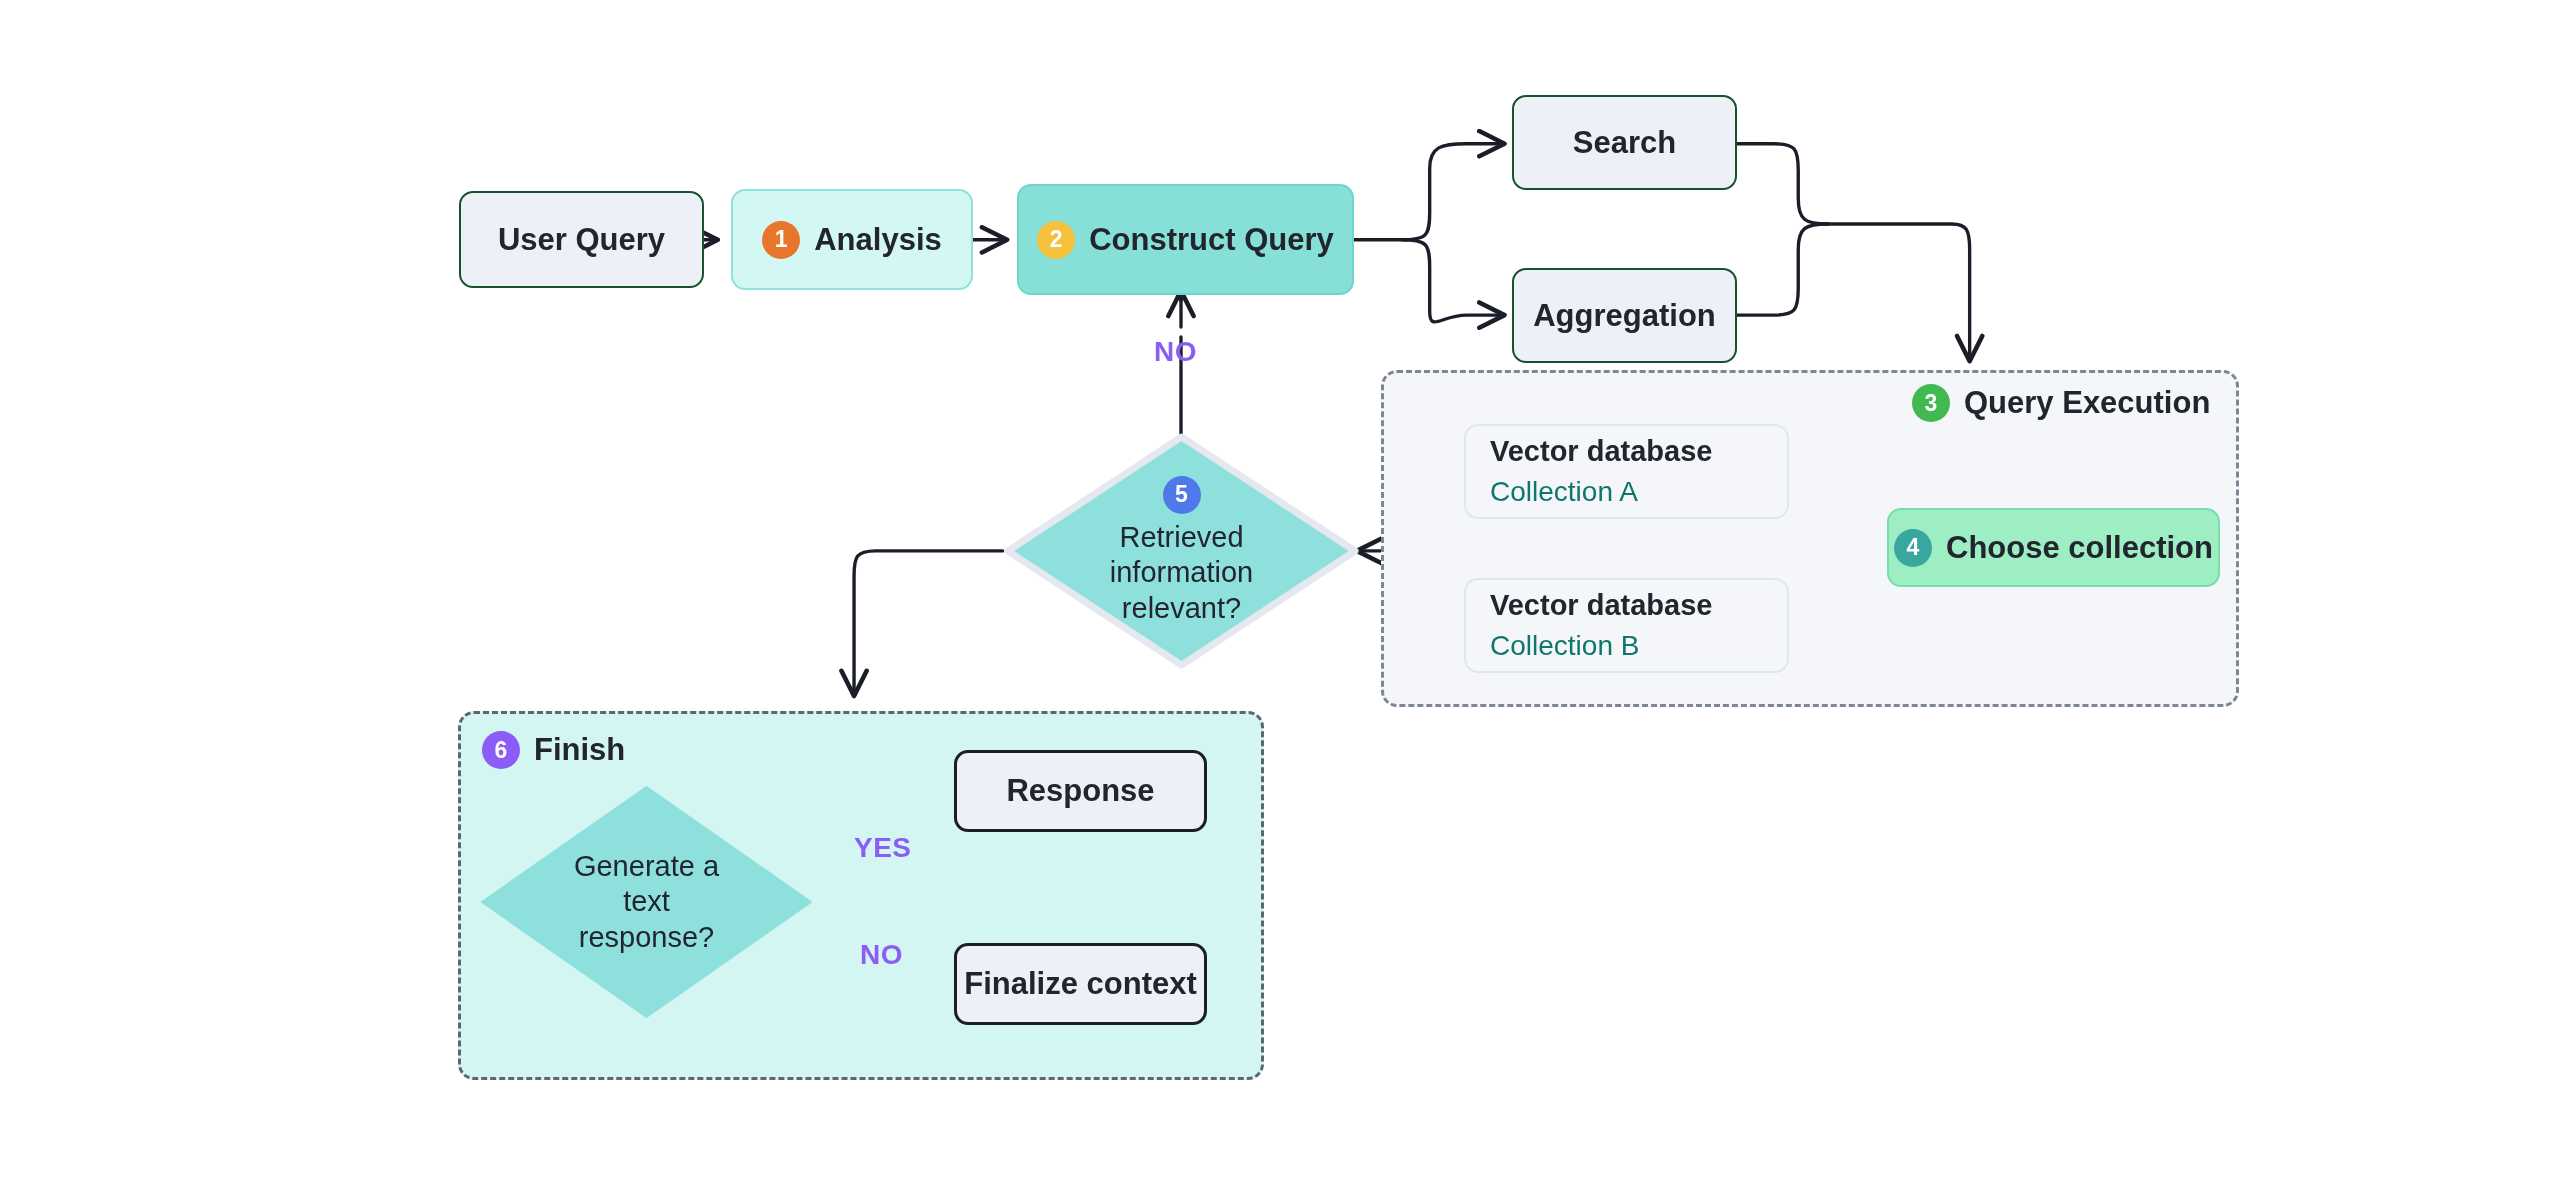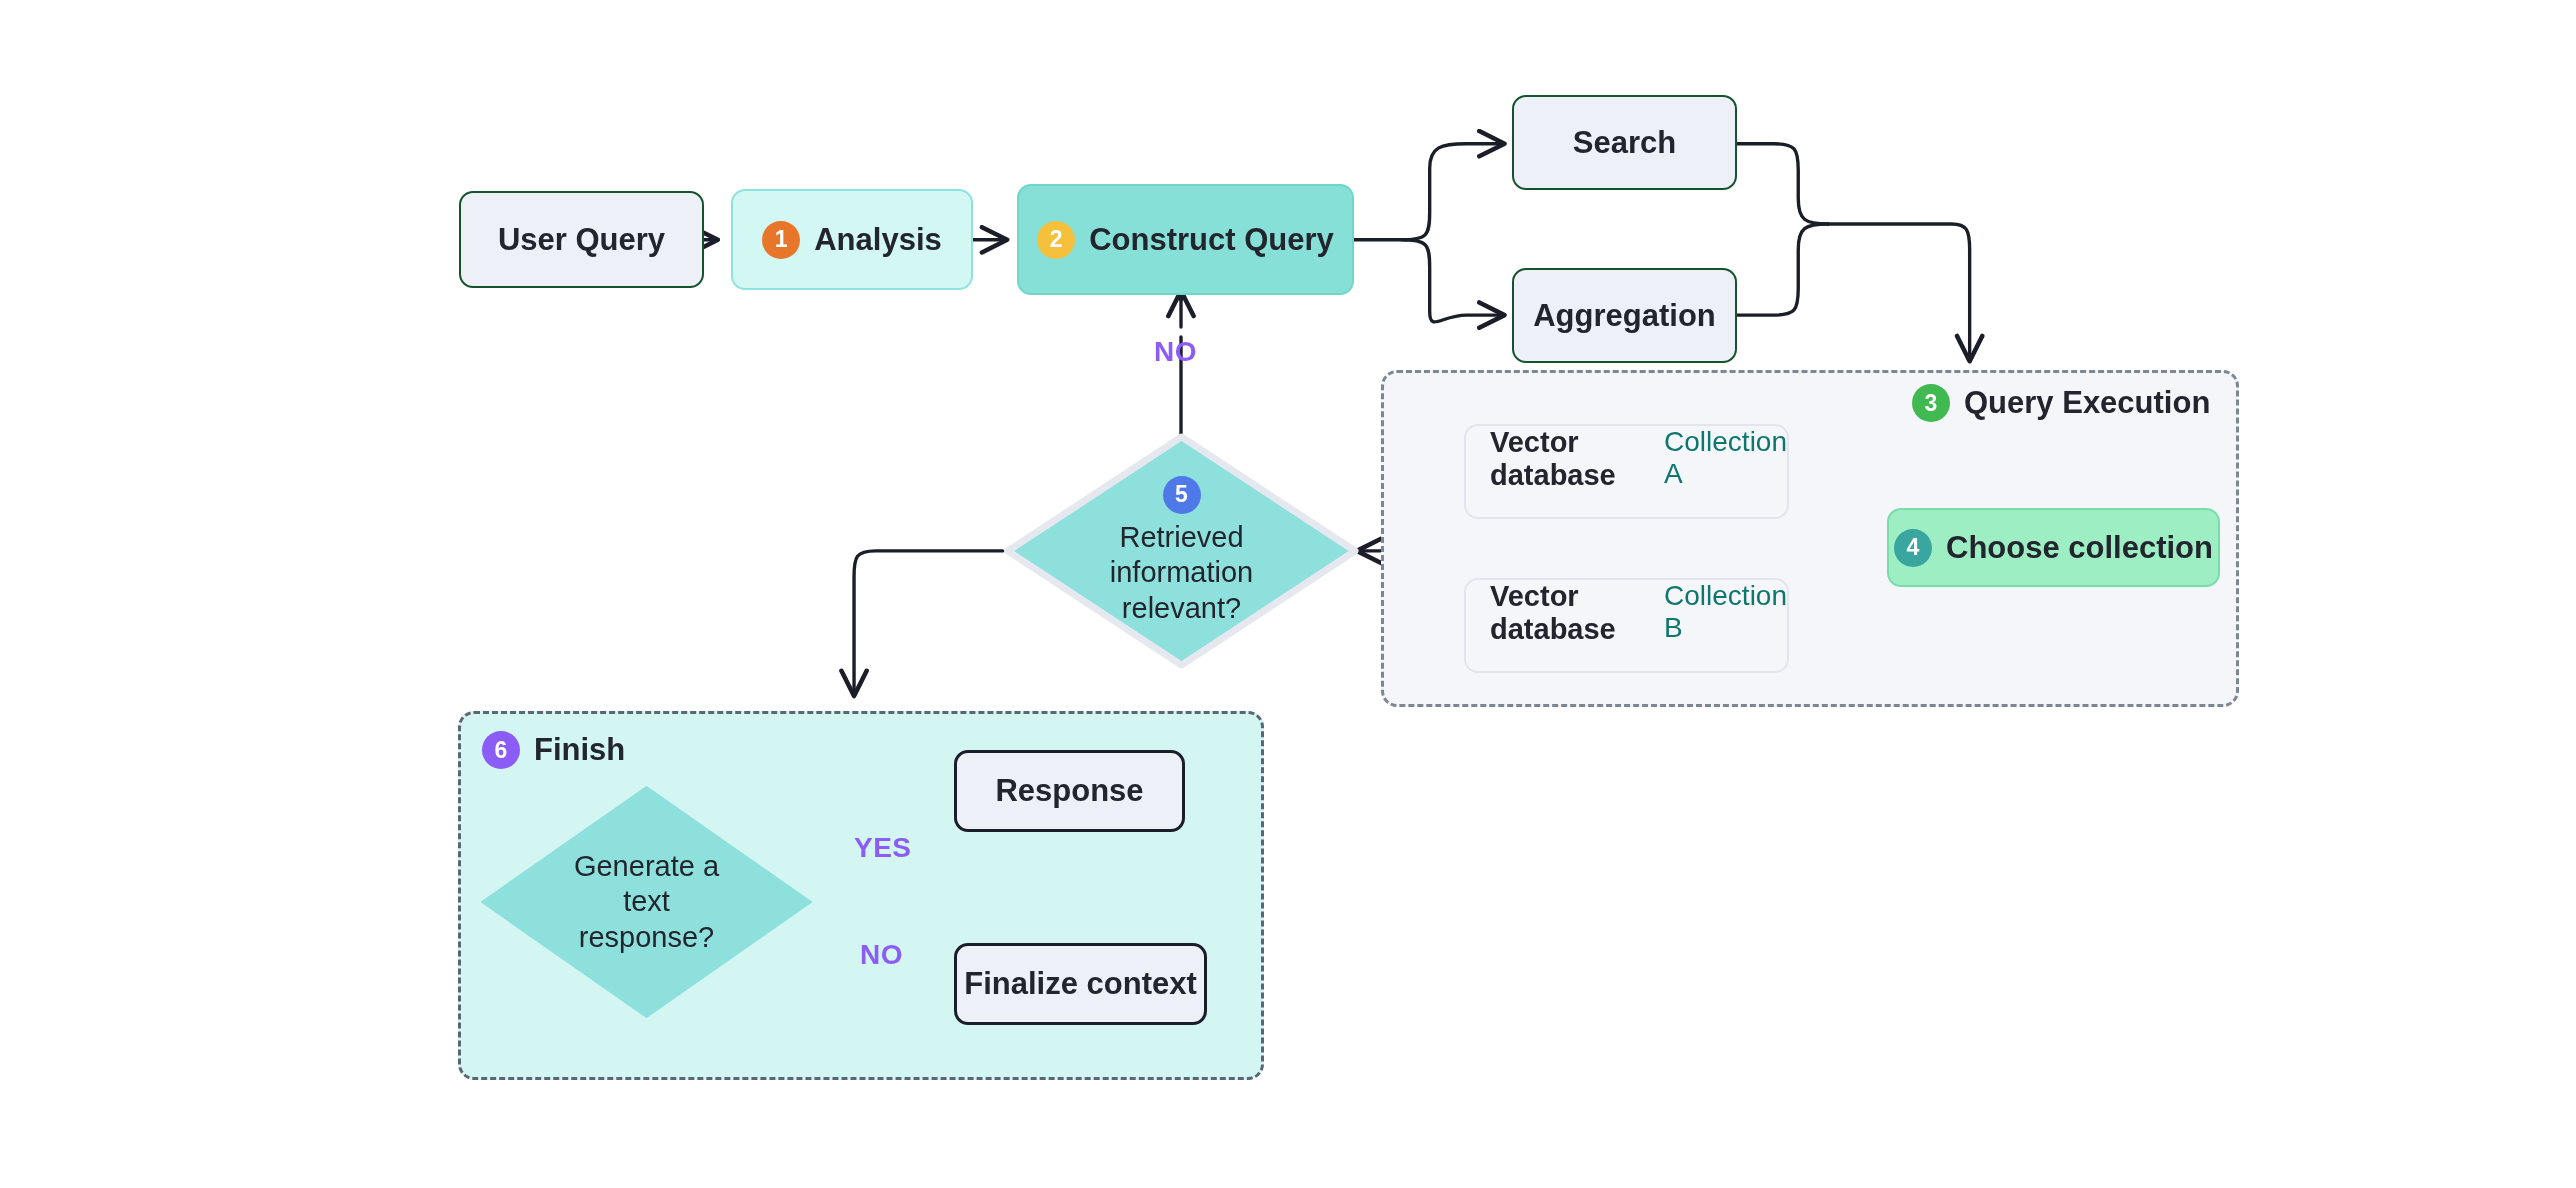--- a/index.html
+++ b/index.html
@@ -69,21 +69,21 @@
     color: #22252e;
     font-weight: bold;
     font-size: 31px;
     gap: 14px;
   }
   
   .box-vdb {
     background: #f5f6fa;
     border: 2px solid #e3e5ee;
     border-radius: 14px;
-    flex-direction: row;
+    flex-direction: column;
     align-items: flex-start;
     justify-content: center;
     padding-left: 24px;
     gap: 8px;
   }
   .vdb-title {
     font-size: 29px;
     font-weight: bold;
     color: #22252e;
   }
@@ -305,21 +305,21 @@
   <svg class="diamond-shape" viewBox="0 0 340 240" xmlns="http://www.w3.org/2000/svg">
     <polygon points="170,4 336,120 170,236 4,120" fill="#8ee0dc" stroke="#8ee0dc" stroke-width="2" stroke-linejoin="round"></polygon>
   </svg>
   <div class="diamond-text">
     <span>Generate a</span>
     <span>text</span>
     <span>response?</span>
   </div>
 </div>
 
-<div class="node box-dark-border" style="left:954px; top:750px; width:231px; height:82px;">
+<div class="node box-dark-border" style="left:954px; top:750px; width:253px; height:82px;">
   <span>Response</span>
 </div>
 
 <div class="node box-dark-border" style="left:954px; top:943px; width:253px; height:82px;">
   <span>Finalize context</span>
 </div>
 
 <div class="edge-label" style="left:1154px; top:336px;">NO</div>
 <div class="edge-label" style="left:854px; top:832px;">YES</div>
 <div class="edge-label" style="left:860px; top:939px;">NO</div>

